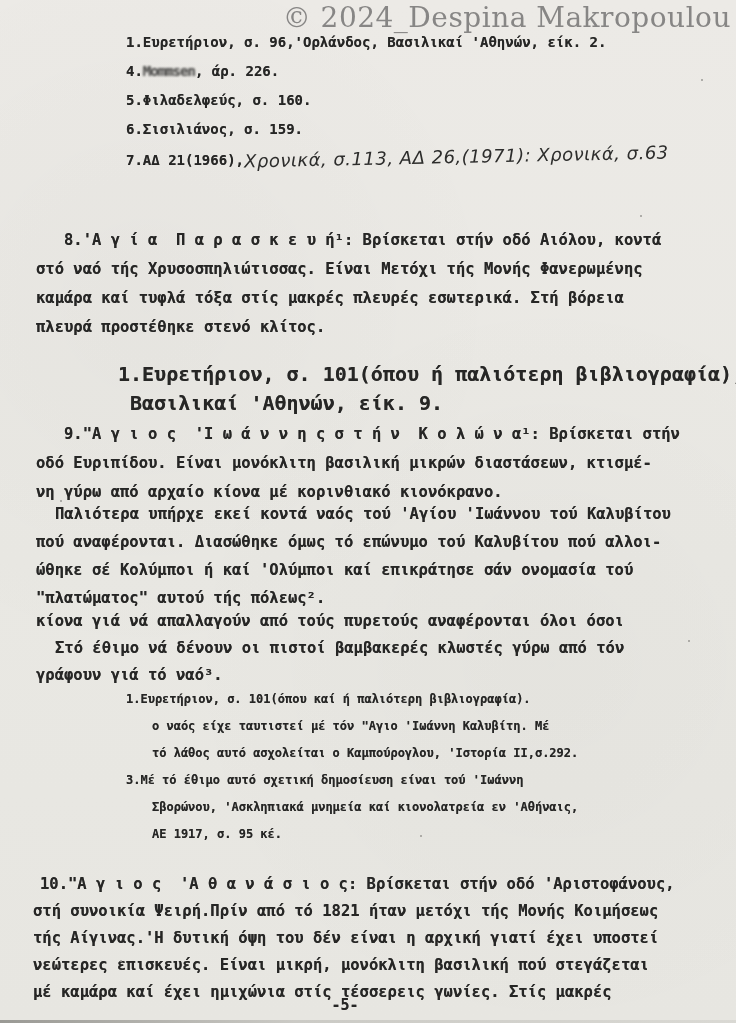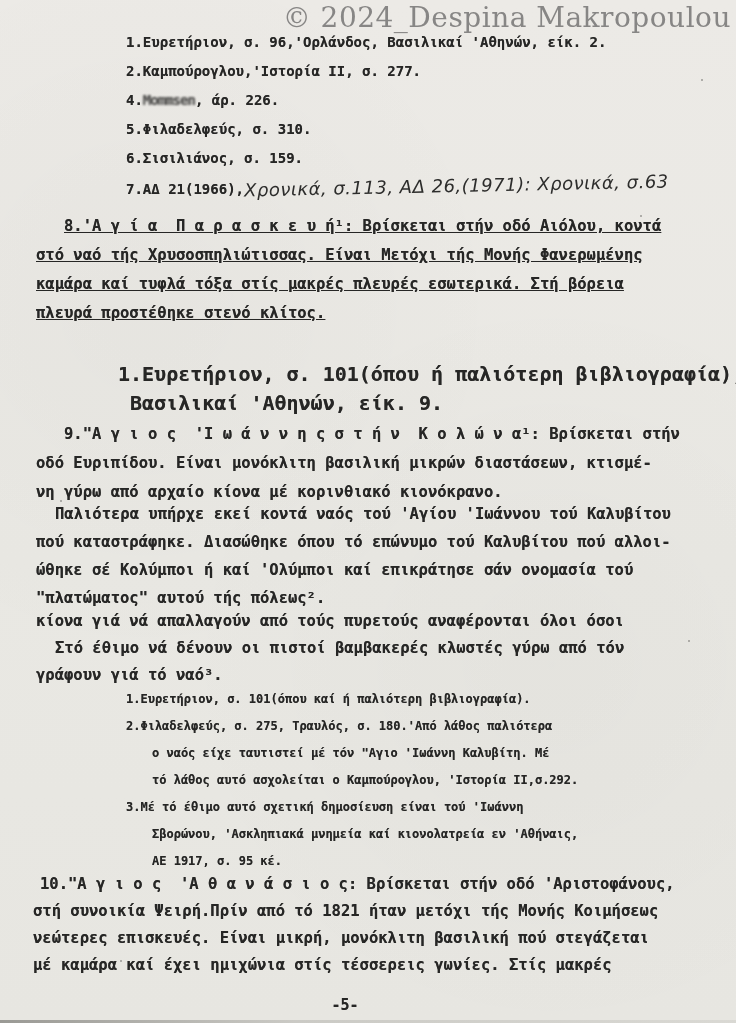--- a/index.html
+++ b/index.html
@@ -26,21 +26,21 @@
   }
   .block{position:absolute;}
   .line{white-space:pre;}
   
   .typed{font-weight:700;text-shadow:0 0 .5px rgba(20,20,20,.55);}
   
   .topnotes{left:126px;top:28px;font-size:14px;}
   .topnotes .line{line-height:29px;}
   
   .bodyblock{font-size:15.5px;}
-  .p8{left:36px;top:212px;text-decoration:underline;}  .p8 .line{line-height:29px;}
+  .p8{left:36px;top:226px;}  .p8 .line{line-height:29px;}
   .fn8{left:118px;top:360px;font-size:20px;} .fn8 .line{line-height:29px;}
   .p9a{left:36px;top:420px;} .p9a .line{line-height:29px;}
   .p9b{left:36px;top:500px;} .p9b .line{line-height:28px;}
   .p9c{left:36px;top:608px;} .p9c .line{line-height:27px;}
   .fn9{left:126px;top:686px;font-size:12px;} .fn9 .line{line-height:27px;}
   .p10{left:33px;top:871px;} .p10 .line{line-height:27px;}
   .ind28{padding-left:28px;}
   .ind19{padding-left:19px;}
   .ind7{padding-left:7px;}
   .cont12{padding-left:12px;}
@@ -63,23 +63,22 @@
 </style>
 </head>
 <body>
 
 <div class="page">
 
   <div class="watermark">© 2024_Despina Makropoulou</div>
 
   <div class="block topnotes typed">
     <div class="line">1.Ευρετήριον, σ. 96,'Ορλάνδος, Βασιλικαί 'Αθηνών, είκ. 2.</div>
-    <div class="line">2.Καμπούρογλου,'Ιστορία ΙΙ, σ. 277.</div>
     <div class="line"><span>4.</span><span class="smudged">Mommsen</span><span>, άρ. 226.</span></div>
-    <div class="line">5.Φιλαδελφεύς, σ. 310.</div>
+    <div class="line">5.Φιλαδελφεύς, σ. 160.</div>
     <div class="line">6.Σισιλιάνος, σ. 159.</div>
     <div class="line"><span>7.ΑΔ 21(1966),</span><span class="handwritten">Χρονικά, σ.113, ΑΔ 26,(1971): Χρονικά, σ.63</span></div>
   </div>
 
   <div class="block bodyblock typed p8">
     <div class="line ind28">8.'Α γ ί α  Π α ρ α σ κ ε υ ή¹: Βρίσκεται στήν οδό Αιόλου, κοντά</div>
     <div class="line">στό ναό τής Χρυσοσπηλιώτισσας. Είναι Μετόχι τής Μονής Φανερωμένης</div>
     <div class="line">καμάρα καί τυφλά τόξα στίς μακρές πλευρές εσωτερικά. Στή βόρεια</div>
     <div class="line">πλευρά προστέθηκε στενό κλίτος.</div>
   </div>
@@ -90,44 +89,44 @@
   </div>
 
   <div class="block bodyblock typed p9a">
     <div class="line ind28">9."Α γ ι ο ς  'Ι ω ά ν ν η ς σ τ ή ν  Κ ο λ ώ ν α¹: Βρίσκεται στήν</div>
     <div class="line">οδό Ευριπίδου. Είναι μονόκλιτη βασιλική μικρών διαστάσεων, κτισμέ-</div>
     <div class="line">νη γύρω από αρχαίο κίονα μέ κορινθιακό κιονόκρανο.</div>
   </div>
 
   <div class="block bodyblock typed p9b">
     <div class="line ind19">Παλιότερα υπήρχε εκεί κοντά ναός τού 'Αγίου 'Ιωάννου τού Καλυβίτου</div>
-    <div class="line">πού καταστράφηκε. Διασώθηκε όπου τό επώνυμο τού Καλυβίτου πού αλλοι-</div>
+    <div class="line">πού αναφέρονται. Διασώθηκε όμως τό επώνυμο τού Καλυβίτου πού αλλοι-</div>
     <div class="line">ώθηκε σέ Κολύμποι ή καί 'Ολύμποι καί επικράτησε σάν ονομασία τού</div>
     <div class="line">"πλατώματος" αυτού τής πόλεως².</div>
   </div>
 
   <div class="block bodyblock typed p9c">
     <div class="line">κίονα γιά νά απαλλαγούν από τούς πυρετούς αναφέρονται όλοι όσοι</div>
     <div class="line ind19">Στό έθιμο νά δένουν οι πιστοί βαμβακερές κλωστές γύρω από τόν</div>
     <div class="line">γράφουν γιά τό ναό³.</div>
   </div>
 
   <div class="block typed fn9">
     <div class="line">1.Ευρετήριον, σ. 101(όπου καί ή παλιότερη βιβλιογραφία).</div>
-    <div class="line">2.Φιλαδελφεύς, σ. 275, Τραυλός, σ. 180.'Από λάθος παλιότερα</div>
     <div class="line cont26">ο ναός είχε ταυτιστεί μέ τόν "Αγιο 'Ιωάννη Καλυβίτη. Μέ</div>
     <div class="line cont26">τό λάθος αυτό ασχολείται ο Καμπούρογλου, 'Ιστορία ΙΙ,σ.292.</div>
     <div class="line">3.Μέ τό έθιμο αυτό σχετική δημοσίευση είναι τού 'Ιωάννη</div>
     <div class="line cont26">Σβορώνου, 'Ασκληπιακά μνημεία καί κιονολατρεία εν 'Αθήναις,</div>
     <div class="line cont26">ΑΕ 1917, σ. 95 κέ.</div>
   </div>
 
   <div class="block bodyblock typed p10">
     <div class="line ind7">10."Α γ ι ο ς  'Α θ α ν ά σ ι ο ς: Βρίσκεται στήν οδό 'Αριστοφάνους,</div>
     <div class="line">στή συνοικία Ψειρή.Πρίν από τό 1821 ήταν μετόχι τής Μονής Κοιμήσεως</div>
+    <div class="line">τής Αίγινας.'Η δυτική όψη του δέν είναι η αρχική γιατί έχει υποστεί</div>
     <div class="line">νεώτερες επισκευές. Είναι μικρή, μονόκλιτη βασιλική πού στεγάζεται</div>
     <div class="line">μέ καμάρα καί έχει ημιχώνια στίς τέσσερεις γωνίες. Στίς μακρές</div>
   </div>
 
   <div class="pagenum typed">-5-</div>
 
   <div class="speck" style="left:701px;top:79px;width:2px;height:2px;"></div>
   <div class="speck" style="left:640px;top:215px;width:2px;height:2px;"></div>
   <div class="speck" style="left:60px;top:500px;width:2px;height:2px;"></div>
   <div class="speck" style="left:688px;top:640px;width:2px;height:2px;"></div>

